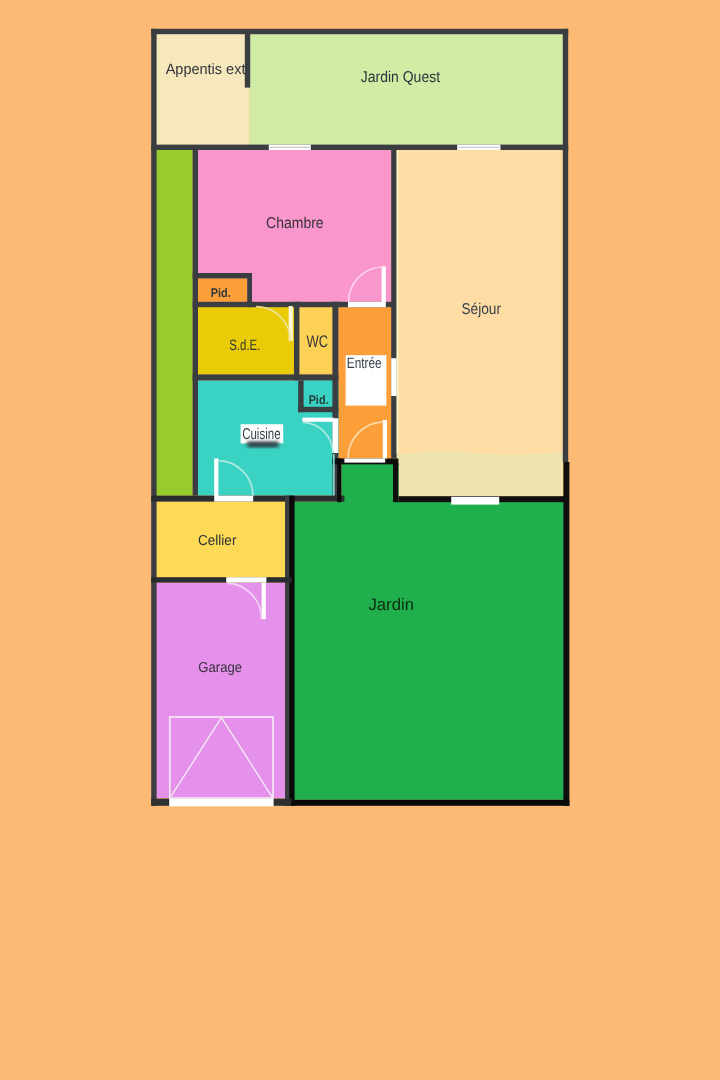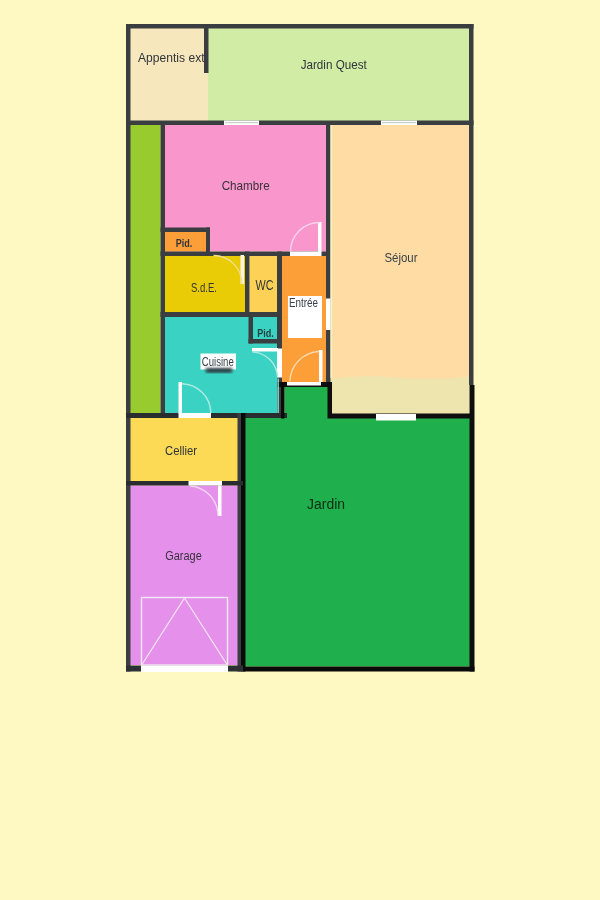--- a/index.html
+++ b/index.html
@@ -1,16 +1,16 @@
 <!DOCTYPE html>
 <html><head>
 <meta charset="utf-8">
 <style>
   html,body{margin:0;padding:0;background:#ffffff;}
-  .page{position:relative;width:600px;height:900px;background:#fef9c3;overflow:hidden;
+  .page{position:relative;width:600px;height:900px;background:#fdba74;overflow:hidden;
         font-family:"Liberation Sans", sans-serif;}
   svg text{font-family:"Liberation Sans", sans-serif;}
 </style>
 </head>
 <body>
 
 <div class="page">
 <svg width="600" height="900" viewBox="0 0 600 900">
   <defs>
     <filter id="blur1">

